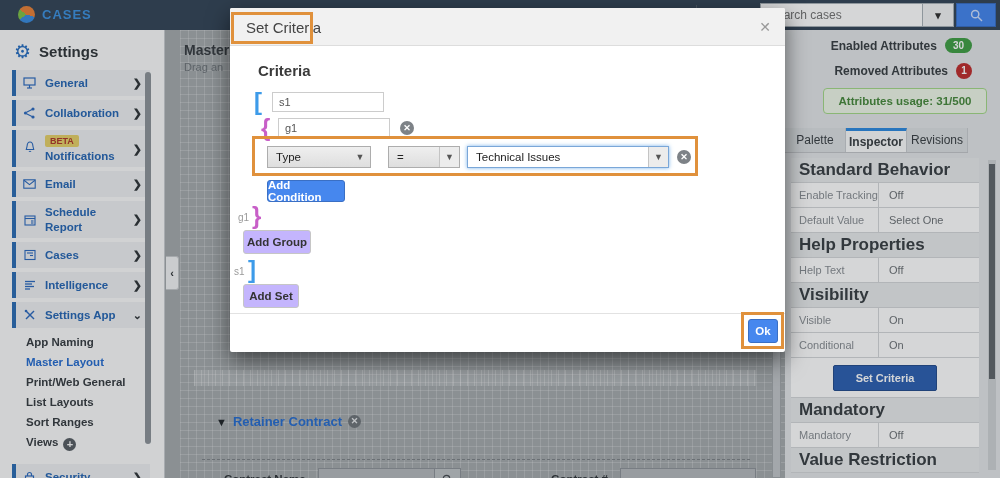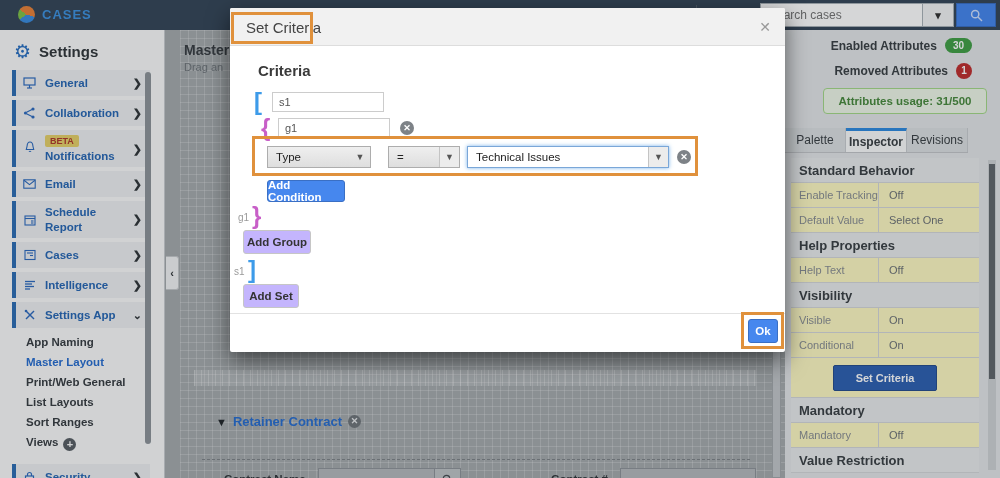--- a/index.html
+++ b/index.html
@@ -66,22 +66,22 @@
   .rpanel { position:absolute; left:785px; top:30px; width:215px; height:448px; background:#e4e6e8; z-index:1; }
   .attr-line { position:absolute; right:28px; display:flex; align-items:center; gap:8px; }
   .attr-label { font-size:12px; font-weight:bold; color:#3c4246;padding-left:24px; }
   .badge-green { background:#43a047; color:#fff; font-size:10px; font-weight:bold; border-radius:8px; padding:2px 8px; }
   .badge-red { background:#c03030; color:#fff; font-size:10px; font-weight:bold; border-radius:50%; width:16px; height:16px; line-height:12px; text-align:center; padding:2px 0; }
   .usage-pill { position:absolute; left:38px; top:58px; width:164px; height:26px; background:#eef7e8; border:1px solid #a5d98a; border-radius:4px; color:#4a8b3f; font-size:11.5px; font-weight:bold; display:flex; align-items:center; justify-content:center; }
   .tabs { position:absolute; left:0; top:98px; width:183px; height:25px; display:flex; background:#dde0e2; border-bottom:1px solid #c3c6c9; }
   .tab { flex:1; display:flex; align-items:center; justify-content:center; font-size:12px; color:#3c4246; border-right:1px solid #c9cdd0; }
   .tab.active { background:#fbfcfc; border-top:3px solid #2f8be0; font-weight:bold; }
   .itable { position:absolute; left:6px; top:128px; width:188px; }
-  .irow { display:flex; align-items:center; height:25px; border-bottom:1px solid #d5d8da; background:#fef9c3; }
-  .irow.hdr { background:#e9ebec; font-weight:bold; color:#3c4246; font-size:13px; padding-left:8px; }
+  .irow { display:flex; align-items:center; height:25px; border-bottom:1px solid #d5d8da; background:#ffffff; }
+  .irow.hdr { background:#e9ebec; font-weight:bold; color:#3c4246; font-size:17px; padding-left:8px; }
   .ikey { width:88px; padding-left:8px; font-size:11px; color:#8a8f94; border-right:1px solid #d5d8da; align-self:stretch; display:flex; align-items:center; }
   .ival { padding-left:10px; font-size:11px; color:#6f7478; }
   .irow.btnrow { height:40px; justify-content:center; }
   .sc-btn { background:#2f62b3; color:#fff; border:1px solid #274f8f; font-weight:bold; font-size:11px; padding:6px 22px; border-radius:2px; }
   .panel-scroll { position:absolute; right:4px; top:130px; width:8px; height:310px; background:#cfd3d5; }
   .panel-scroll i { position:absolute; left:1px; top:4px; width:6px; height:215px; background:#62686d; display:block; }
 
   
   .dim { position:absolute; inset:0; background:rgba(8,12,16,0.17); z-index:5; }
   .modal { position:absolute; left:230px; top:8px; width:555px; height:344px; background:#fff; z-index:10; box-shadow:0 8px 22px rgba(0,0,0,.55); border-radius:2px; }

